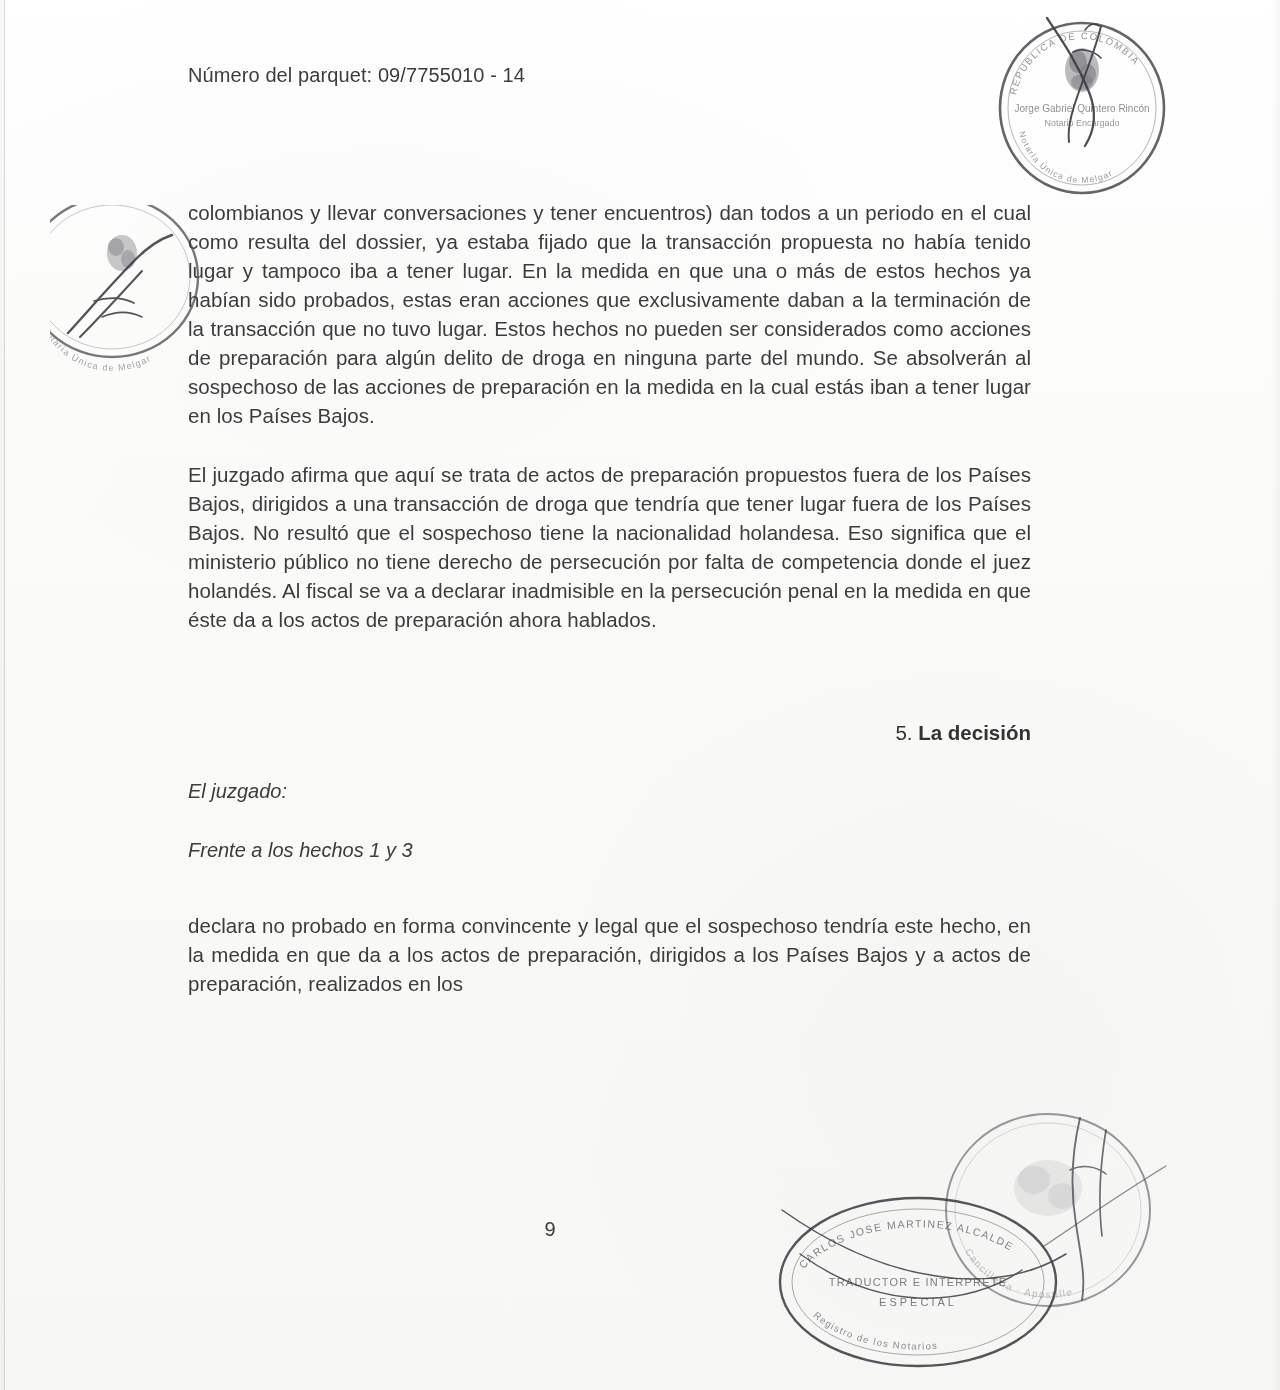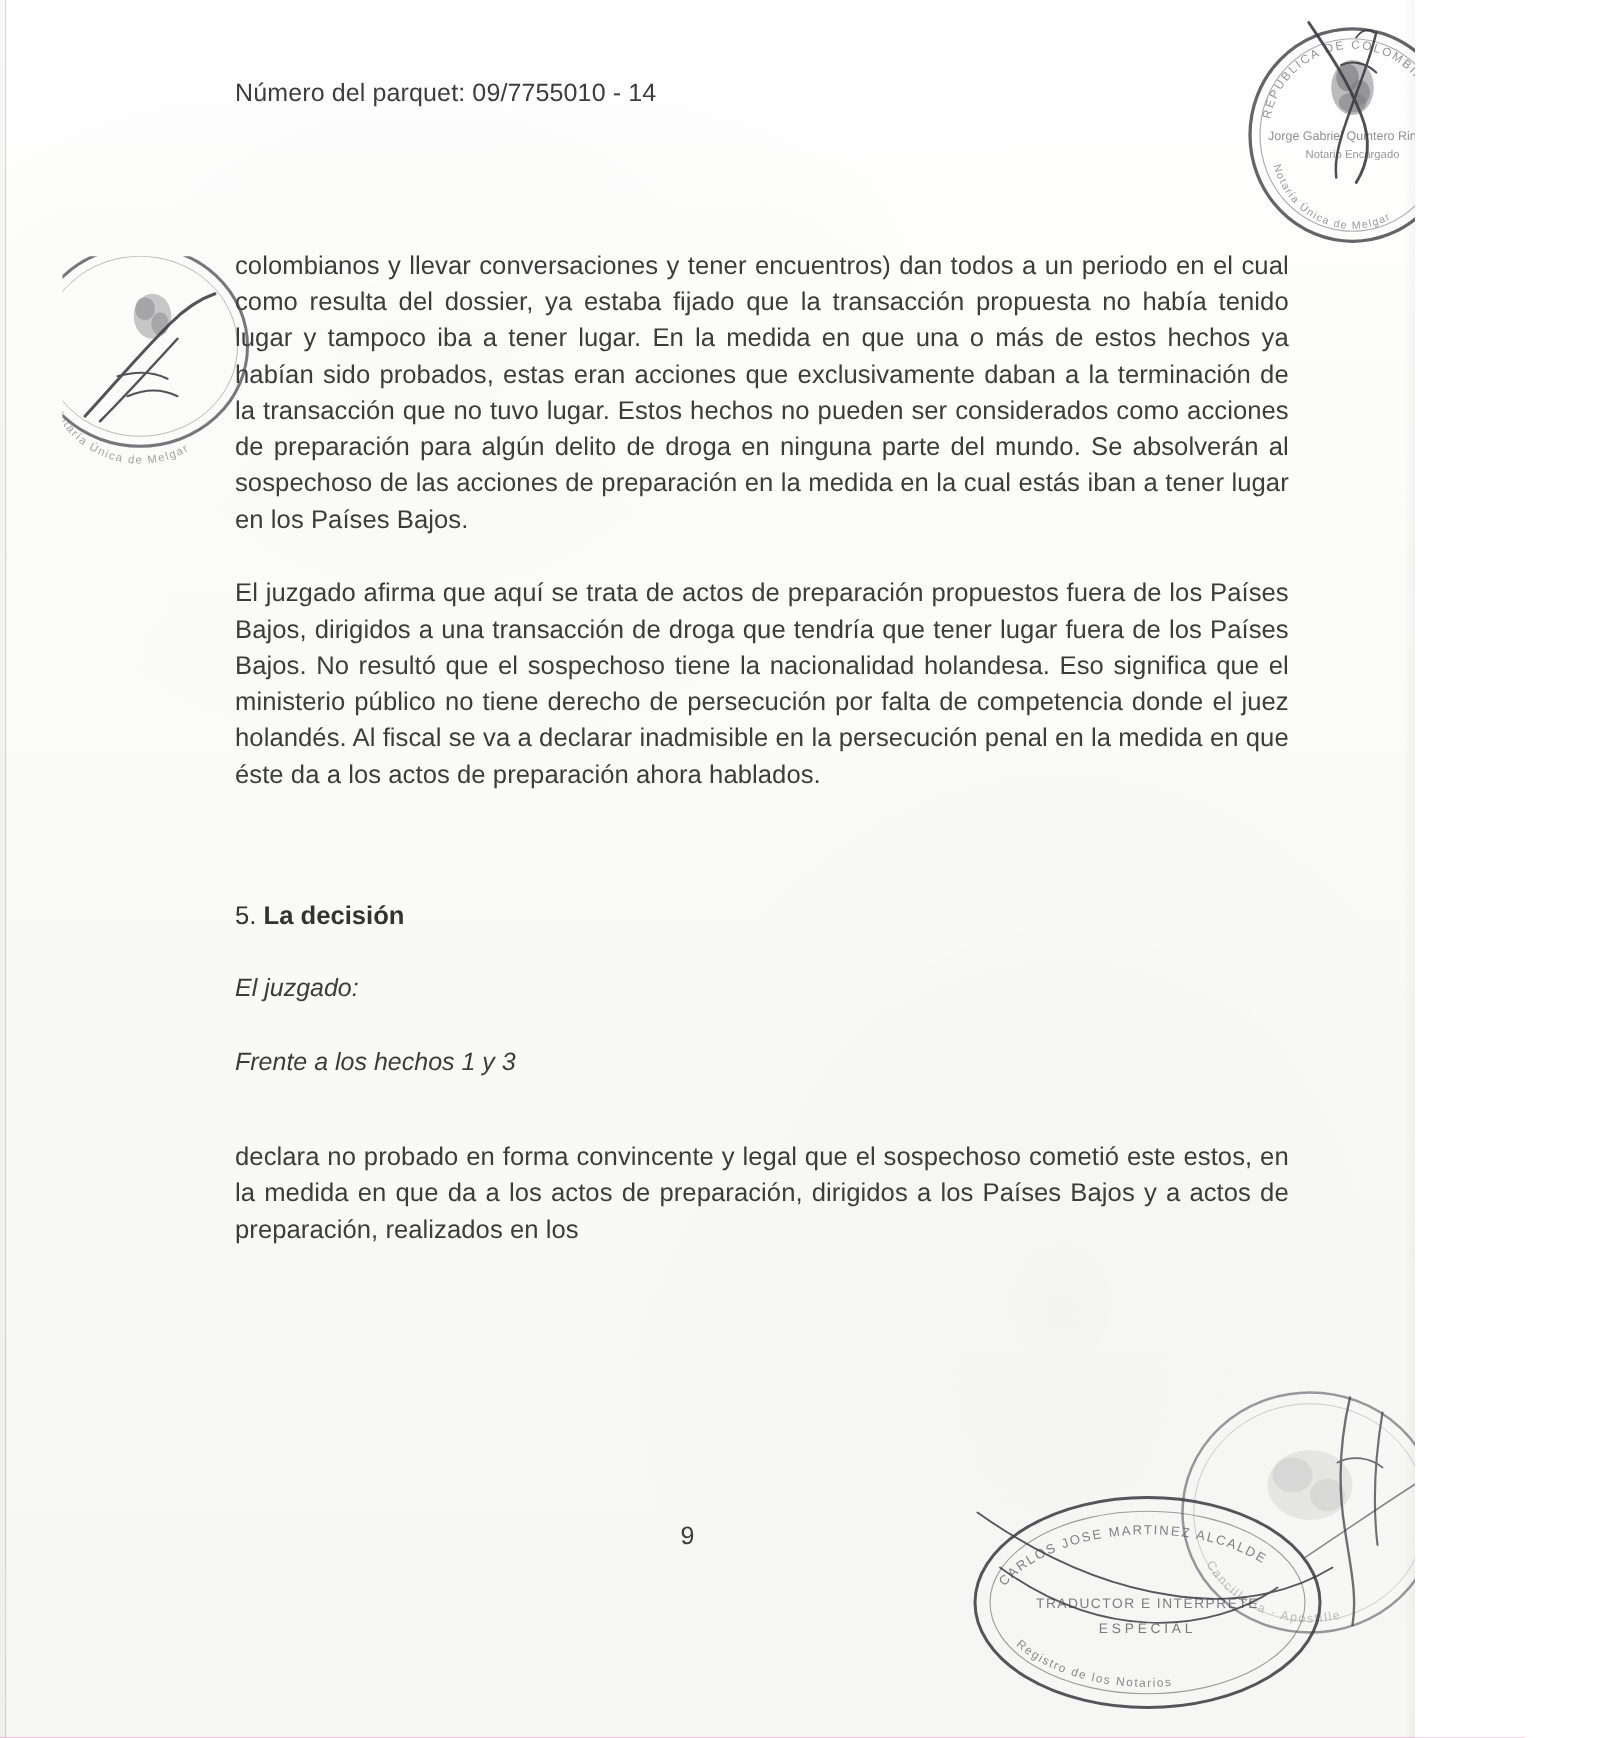--- a/index.html
+++ b/index.html
@@ -3,23 +3,23 @@
 <meta charset="utf-8">
 <title>Scanned Legal Document</title>
 <style>
   html, body {
     margin: 0;
     padding: 0;
     background: #ffffff;
   }
   .page {
     position: relative;
-    width: 1132px;
-    height: 1390px;
-    background: #ec4899;
+    width: 1280px;
+    height: 1390px;
+    background: #fdba74;
     overflow: hidden;
     font-family: "Liberation Sans", sans-serif;
     color: #3a3a3a;
   }
   
   .scan-tint {
     position: absolute;
     inset: 0;
     background:
       radial-gradient(ellipse 60% 40% at 30% 20%, rgba(0,0,0,0.012), rgba(0,0,0,0) 70%),
@@ -84,20 +84,21 @@
     text-align: justify;
   }
   p.para:last-child { margin-bottom: 0; }
 
   .heading {
     margin: 0 0 30px 0;
     font-size: 20.5px;
     line-height: 29px;
     font-weight: bold;
     color: #333;
+    text-align: right;
   }
   .heading .num { font-weight: normal; }
 
   .plain-line {
     margin: 0 0 30px 0;
     font-size: 20px;
     line-height: 29px;
     color: #3c3c3c;
     font-style: italic;
   }
@@ -154,21 +155,21 @@
       <span class="num">5.</span>
       <span>La decisión</span>
     </div>
 
     <div class="plain-line">El juzgado:</div>
 
     <div class="plain-line">Frente a los hechos 1 y 3</div>
 
     <div style="height:16px"></div>
 
-    <p class="para last-nojust">declara no probado en forma convincente y legal que el sospechoso cometió este estos, en la medida en que da a los actos de preparación, dirigidos a los Países Bajos y a actos de preparación, realizados en los</p>
+    <p class="para last-nojust">declara no probado en forma convincente y legal que el sospechoso tendría este hecho, en la medida en que da a los actos de preparación, dirigidos a los Países Bajos y a actos de preparación, realizados en los</p>
   </div>
 
   <div class="page-number">9</div>
 
   <svg class="stamp blur-soft" style="left:985px; top:0px;" width="200" height="220" viewBox="0 0 200 220">
     <g opacity="0.82">
       <ellipse cx="97" cy="108" rx="82" ry="85" fill="none" stroke="#42424a" stroke-width="2.6"></ellipse>
       <ellipse cx="97" cy="108" rx="74" ry="77" fill="none" stroke="#55555e" stroke-width="0.9" opacity="0.6"></ellipse>
 
       <path id="arcTop" d="M 30 108 A 67 69 0 0 1 164 108" fill="none"></path>

